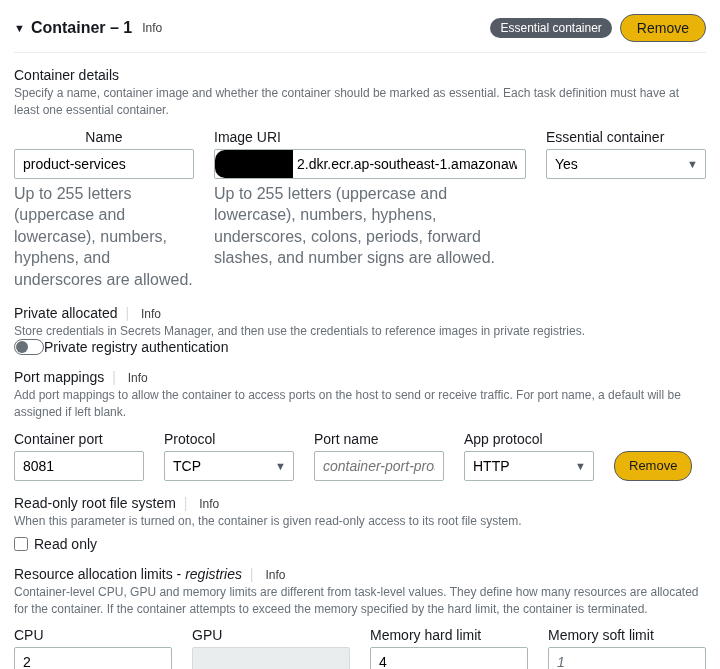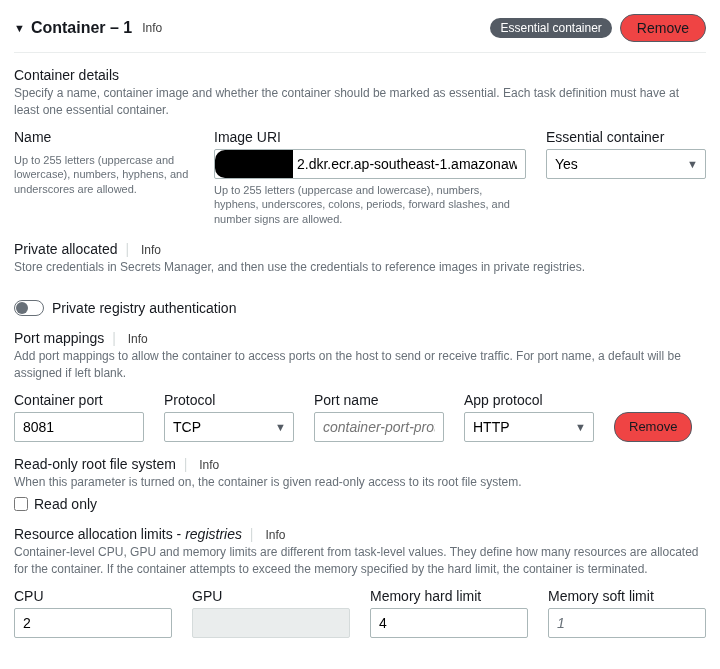--- a/index.html
+++ b/index.html
@@ -4,45 +4,45 @@
 <style>
   * { box-sizing: border-box; margin: 0; padding: 0; font-family: "Amazon Ember", "Helvetica Neue", Arial, sans-serif; }
   body { background: #fff; color: #16191f; font-size: 14px; width: 720px; padding: 8px 14px 20px; }
   .panel-header { display: flex; align-items: center; justify-content: space-between; border-bottom: 1px solid #eaeded; padding: 6px 0 10px; }
   .panel-left { display: flex; align-items: center; gap: 6px; }
   .panel-title { font-size: 16px; font-weight: 700; }
   .caret { font-size: 11px; }
   .info-link { color: #404040; font-size: 12px; font-weight: 400; margin-left: 4px; cursor: pointer; }
   .panel-right { display: flex; align-items: center; gap: 8px; }
   .badge { background: #545b64; color: #fff; font-size: 12px; padding: 3px 10px; border-radius: 10px; }
-  .btn { background: #ef4444; border: 1px solid #545b64; color: #16191f; font-size: 14px; padding: 5px 16px; cursor: pointer; font-weight: 500; border-radius: 14px; }
+  .btn { background: #eab308; border: 1px solid #545b64; color: #16191f; font-size: 14px; padding: 5px 16px; cursor: pointer; font-weight: 500; border-radius: 14px; }
   .btn-sm { padding: 4px 14px; font-size: 13px; }
 
   .section { margin-top: 14px; }
   .section-title { font-size: 14px; font-weight: 400; color: #16191f; }
   .section-desc { font-size: 12px; color: #687078; margin-top: 2px; line-height: 1.4; }
 
   .row { display: flex; gap: 20px; margin-top: 8px; }
   .field { display: flex; flex-direction: column; flex: 1; min-width: 0; }
   .fixed-sm  { flex: 0 0 130px; }
-  .fixed-lg  { flex: 0 0 180px; }
+  .fixed-lg  { flex: 0 0 180px; align-items: center; }
 
   .label { font-size: 14px; font-weight: 400; color: #16191f; margin-bottom: 4px; }
-  .helper { font-size: 11px; color: #687078; margin-top: 4px; line-height: 1.35; }
+  .helper { font-size: 16px; color: #687078; margin-top: 4px; line-height: 1.35; }
 
   input[type="text"], .input { height: 30px; border: 1px solid #aab7b8; padding: 0 8px; font-size: 14px; width: 100%; background: #fff; border-radius: 2px; }
   input.disabled { background: #eaeded; color: #687078; border: 1px solid #d5dbdb; }
   .select { position: relative; width: 100%; }
   .select input { padding-right: 28px; }
   .select .chev { position: absolute; right: 8px; top: 50%; transform: translateY(-50%); font-size: 11px; color: #545b64; pointer-events: none; }
 
   .image-uri-wrap { position: relative; }
   .image-uri-wrap .blackbar { position: absolute; left: 1px; top: 1px; bottom: 1px; width: 78px; background: #000; border-radius: 10px 0 0 10px; }
 
-  .toggle-row { display: flex; align-items: center; gap: 8px; margin-top: 24px; }
+  .toggle-row { display: flex; align-items: center; margin-top: 0; }
   .toggle { width: 30px; height: 16px; border-radius: 8px; background: #fff; border: 1px solid #687078; position: relative; cursor: pointer; }
   .toggle::after { content: ""; width: 12px; height: 12px; border-radius: 50%; background: #687078; position: absolute; top: 1px; left: 1px; }
   .toggle-label { font-size: 14px; }
 
   .checkbox-row { display: flex; align-items: center; gap: 6px; margin-top: 6px; }
   input[type="checkbox"] { width: 14px; height: 14px; }
 
   .grid4 { display: flex; gap: 20px; margin-top: 6px; }
   .grid4 .col { flex: 1; display: flex; flex-direction: column; }
 </style>
@@ -61,20 +61,21 @@
   </div>
 </div>
 
 <div class="section">
   <div class="section-title">Container details</div>
   <div class="section-desc">Specify a name, container image and whether the container should be marked as essential. Each task definition must have at least one essential container.</div>
 
   <div class="row" style="margin-top:10px;">
     <div class="field fixed-lg">
       <span class="label">Name</span>
+      <input type="text" value="product-services" style="">
       <span class="helper">Up to 255 letters (uppercase and lowercase), numbers, hyphens, and underscores are allowed.</span>
     </div>
     <div class="field" style="flex:2;">
       <span class="label">Image URI</span>
       <div class="image-uri-wrap">
         <input type="text" style="padding-left: 82px;" value="2.dkr.ecr.ap-southeast-1.amazonaws.com/payment-services:lat">
         <div class="blackbar"></div>
       </div>
       <span class="helper">Up to 255 letters (uppercase and lowercase), numbers, hyphens, underscores, colons, periods, forward slashes, and number signs are allowed.</span>
     </div>

